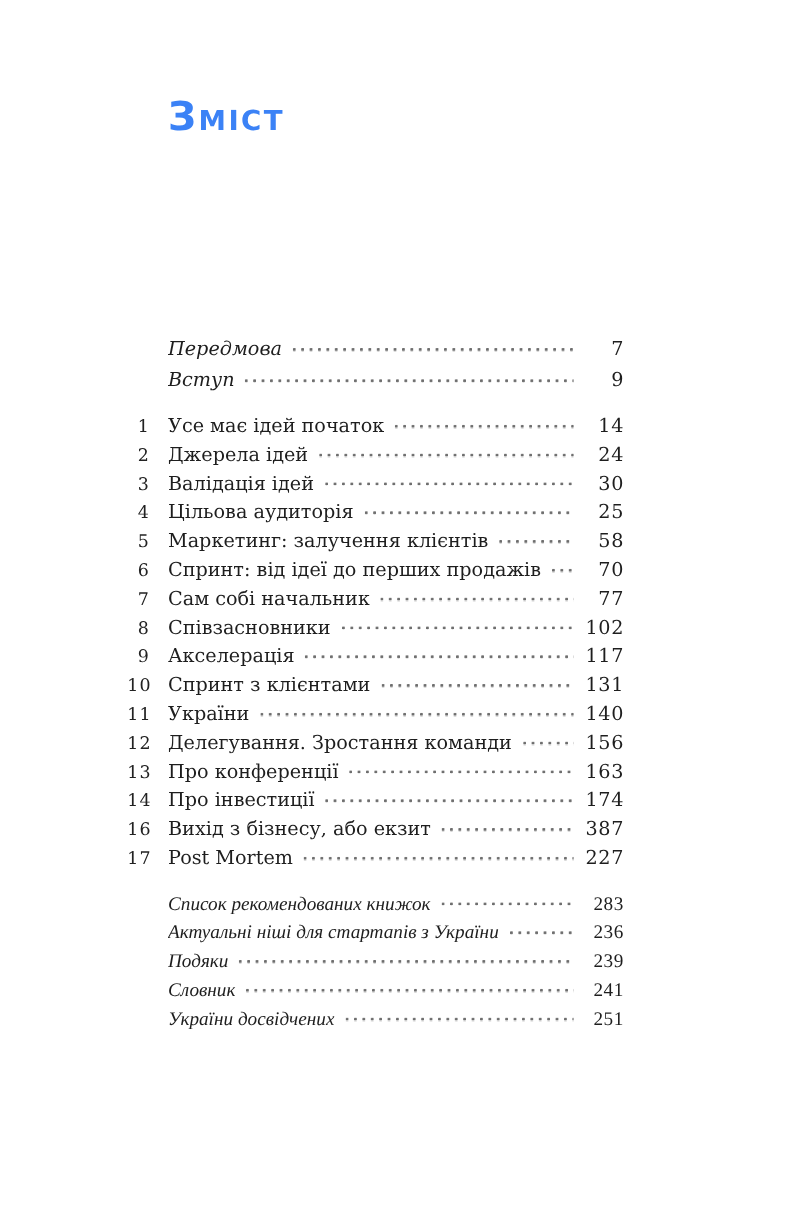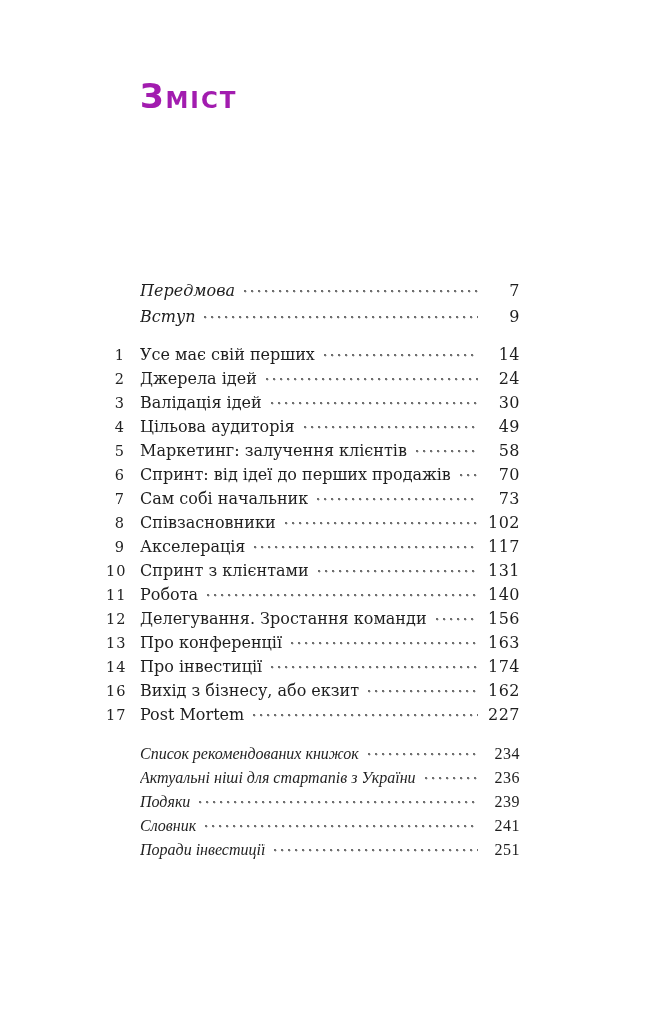--- a/index.html
+++ b/index.html
@@ -23,21 +23,21 @@
   }
   .page-title {
     margin: 0;
     padding-left: 34px;           
     font-family: "DejaVu Sans", sans-serif;
     font-weight: 700;
     font-variant: small-caps;
     font-size: 33px;
     line-height: 1;
     letter-spacing: 2px;
-    color: #a21caf;
+    color: #3b82f6;
   }
   .toc-section { margin: 0; padding: 0; }
   .front-matter   { margin-top: 168px; }
   .chapter-list   { margin-top: 12px; }
   .back-matter    { margin-top: 16px; font-family: Liberation Serif, serif; }
 
   .row {
     display: flex;
     align-items: baseline;
   }
@@ -100,59 +100,59 @@
       <span class="num"></span>
       <span class="title">Вступ</span>
       <span class="leader"></span>
       <span class="page-num">9</span>
     </div>
   </div>
 
   <div class="toc-section chapter-list">
     <div class="row">
       <span class="num">1</span>
-      <span class="title">Усе має свій перших</span>
+      <span class="title">Усе має ідей початок</span>
       <span class="leader"></span>
       <span class="page-num">14</span>
     </div>
     <div class="row">
       <span class="num">2</span>
       <span class="title">Джерела ідей</span>
       <span class="leader"></span>
       <span class="page-num">24</span>
     </div>
     <div class="row">
       <span class="num">3</span>
       <span class="title">Валідація ідей</span>
       <span class="leader"></span>
       <span class="page-num">30</span>
     </div>
     <div class="row">
       <span class="num">4</span>
       <span class="title">Цільова аудиторія</span>
       <span class="leader"></span>
-      <span class="page-num">49</span>
+      <span class="page-num">25</span>
     </div>
     <div class="row">
       <span class="num">5</span>
       <span class="title">Маркетинг: залучення клієнтів</span>
       <span class="leader"></span>
       <span class="page-num">58</span>
     </div>
     <div class="row">
       <span class="num">6</span>
       <span class="title">Спринт: від ідеї до перших продажів</span>
       <span class="leader"></span>
       <span class="page-num">70</span>
     </div>
     <div class="row">
       <span class="num">7</span>
       <span class="title">Сам собі начальник</span>
       <span class="leader"></span>
-      <span class="page-num">73</span>
+      <span class="page-num">77</span>
     </div>
     <div class="row">
       <span class="num">8</span>
       <span class="title">Співзасновники</span>
       <span class="leader"></span>
       <span class="page-num">102</span>
     </div>
     <div class="row">
       <span class="num">9</span>
       <span class="title">Акселерація</span>
@@ -160,21 +160,21 @@
       <span class="page-num">117</span>
     </div>
     <div class="row">
       <span class="num">10</span>
       <span class="title">Спринт з клієнтами</span>
       <span class="leader"></span>
       <span class="page-num">131</span>
     </div>
     <div class="row">
       <span class="num">11</span>
-      <span class="title">Робота</span>
+      <span class="title">України</span>
       <span class="leader"></span>
       <span class="page-num">140</span>
     </div>
     <div class="row">
       <span class="num">12</span>
       <span class="title">Делегування. Зростання команди</span>
       <span class="leader"></span>
       <span class="page-num">156</span>
     </div>
     <div class="row">
@@ -186,36 +186,36 @@
     <div class="row">
       <span class="num">14</span>
       <span class="title">Про інвестиції</span>
       <span class="leader"></span>
       <span class="page-num">174</span>
     </div>
     <div class="row">
       <span class="num">16</span>
       <span class="title">Вихід з бізнесу, або екзит</span>
       <span class="leader"></span>
-      <span class="page-num">162</span>
+      <span class="page-num">387</span>
     </div>
     <div class="row">
       <span class="num">17</span>
       <span class="title">Post Mortem</span>
       <span class="leader"></span>
       <span class="page-num">227</span>
     </div>
   </div>
 
   <div class="toc-section back-matter">
     <div class="row italic">
       <span class="num"></span>
       <span class="title">Список рекомендованих книжок</span>
       <span class="leader"></span>
-      <span class="page-num">234</span>
+      <span class="page-num">283</span>
     </div>
     <div class="row italic">
       <span class="num"></span>
       <span class="title">Актуальні ніші для стартапів з України</span>
       <span class="leader"></span>
       <span class="page-num">236</span>
     </div>
     <div class="row italic">
       <span class="num"></span>
       <span class="title">Подяки</span>
@@ -223,19 +223,19 @@
       <span class="page-num">239</span>
     </div>
     <div class="row italic">
       <span class="num"></span>
       <span class="title">Словник</span>
       <span class="leader"></span>
       <span class="page-num">241</span>
     </div>
     <div class="row italic">
       <span class="num"></span>
-      <span class="title">Поради інвестиції</span>
+      <span class="title">України досвідчених</span>
       <span class="leader"></span>
       <span class="page-num">251</span>
     </div>
   </div>
 
 </div>
 
 </body></html>

